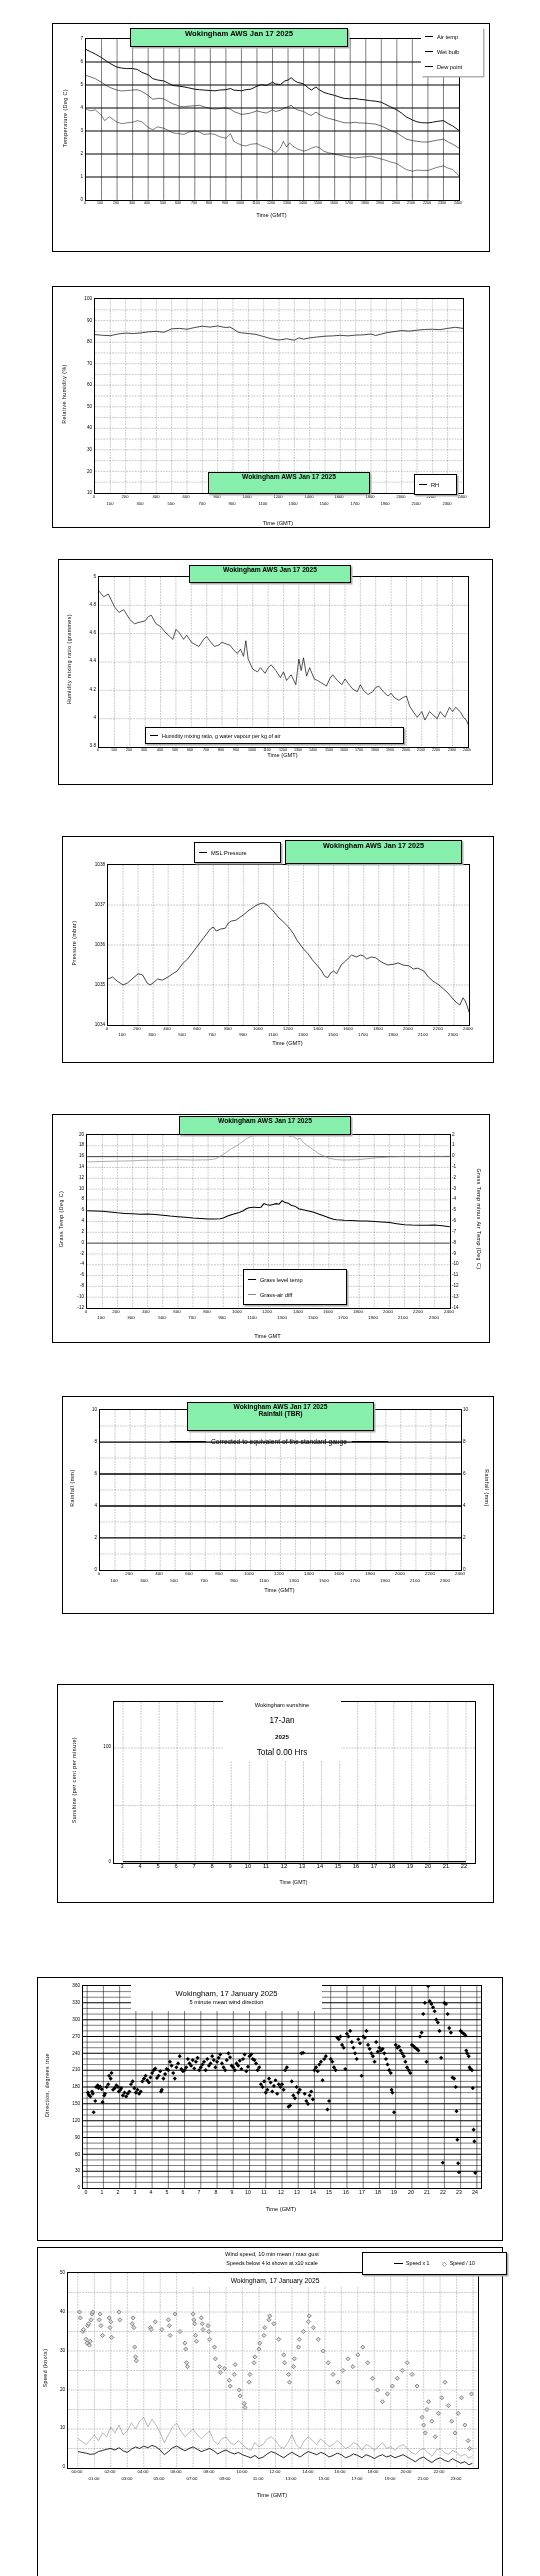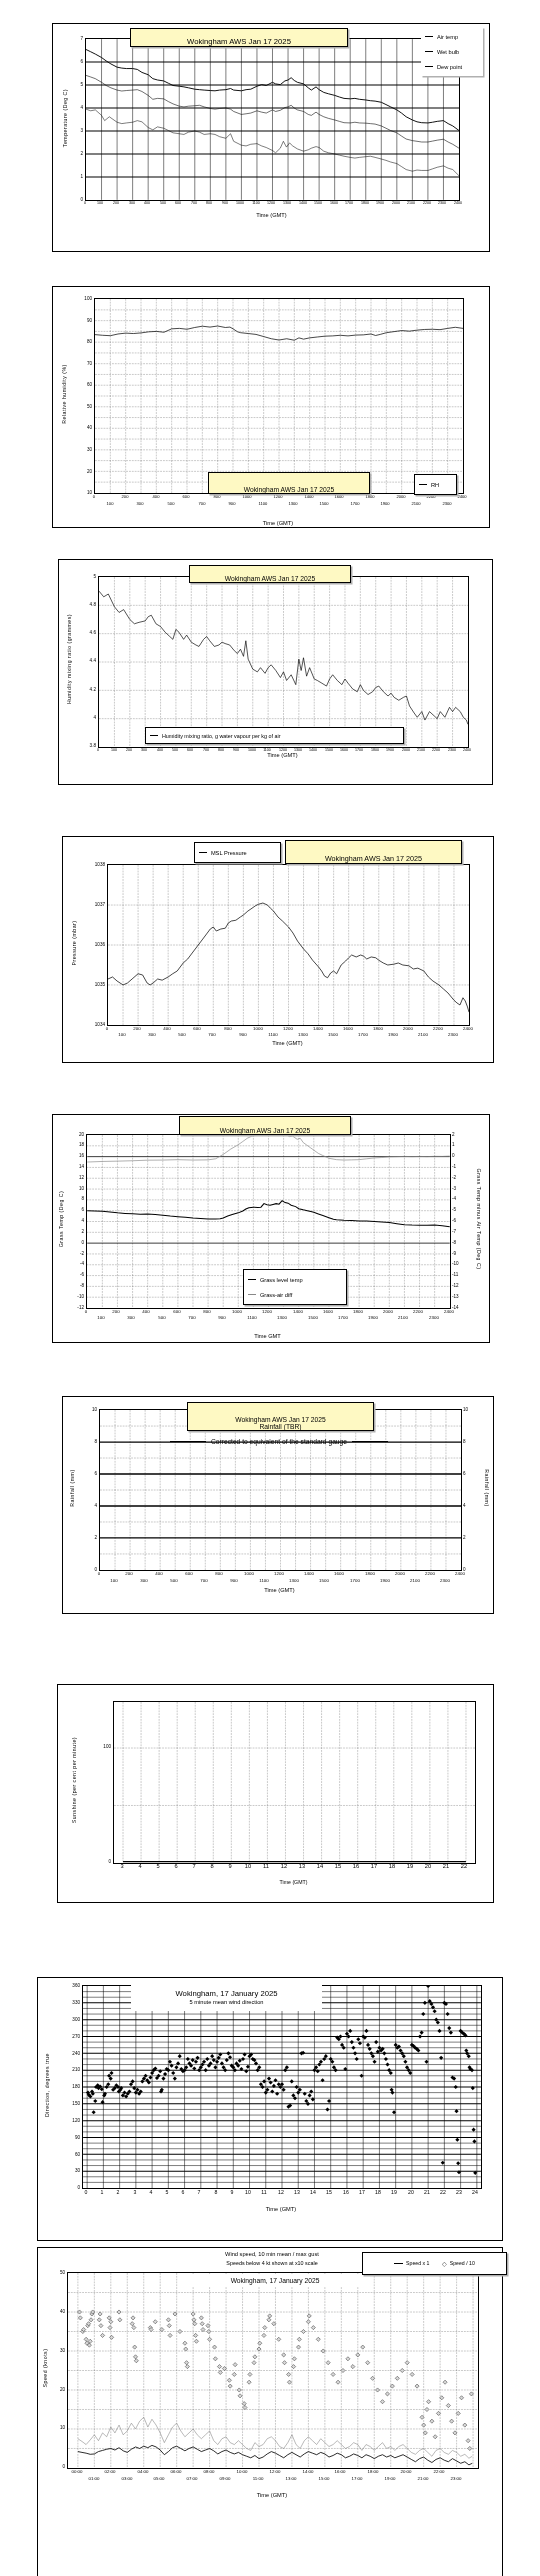--- a/index.html
+++ b/index.html
@@ -4,21 +4,21 @@
 <style>
   html,body{margin:0;padding:0;background:#fff;font-family:"Liberation Sans",sans-serif;color:#000;}
   #page{position:relative;width:541px;height:2620px;background:#fff;overflow:hidden;}
   .panel{position:absolute;border:0.5px solid #000;background:#fff;box-sizing:border-box;}
   .plot{position:absolute;border:0.5px solid #000;box-sizing:content-box;background:#fff;}
   .plot svg{position:absolute;left:0;top:0;}
   .tick{position:absolute;font-size:4.6px;white-space:nowrap;color:#000;}
   .xtick{transform:translate(-50%,0);}
   .ytick{transform:translate(-100%,-50%);}
   .y2tick{transform:translate(0,-50%);}
-  .tbox{position:absolute;background:#fef9c3;border:0.5px solid #000;box-shadow:1.5px 1.5px 0 #b0b0b0;display:flex;flex-direction:column;align-items:center;justify-content:flex-end;text-align:center;z-index:5;}
+  .tbox{position:absolute;background:#86efac;border:0.5px solid #000;box-shadow:1.5px 1.5px 0 #b0b0b0;display:flex;flex-direction:column;align-items:center;justify-content:flex-start;text-align:center;z-index:5;font-weight:bold;}
   .lbox{position:absolute;background:#fff;box-shadow:1.5px 1.5px 0 #b0b0b0;padding:2.1px 4.1px;font-size:5.7px;z-index:5;}
   .lbox.bordered{border:0.5px solid #000;}
   .lrow{display:flex;align-items:center;height:15px;}
   .lrow.small{height:11.3px;}
   .lsym{display:inline-block;width:8.2px;border-top:0.5px solid #000;margin-right:3.6px;flex:none;}
   .lsym.w2{border-top-width:1.5px;}
   .lsym.gray{border-color:#888;}
   .ldiam{color:#444;font-size:6.2px;margin-right:3.1px;}
   .ylab,.y2lab{position:absolute;width:103px;text-align:center;font-size:5.2px;letter-spacing:0.5px;white-space:nowrap;z-index:2;}
   .ylab{transform:rotate(-90deg);}
@@ -682,20 +682,26 @@
           <line x1="542.5" y1="0" x2="542.5" y2="312" stroke="#333" stroke-width="1" stroke-dasharray="1 2"></line>
           <line x1="577.5" y1="0" x2="577.5" y2="312" stroke="#333" stroke-width="1" stroke-dasharray="1 2"></line>
           <line x1="612.5" y1="0" x2="612.5" y2="312" stroke="#333" stroke-width="1" stroke-dasharray="1 2"></line>
           <line x1="647.5" y1="0" x2="647.5" y2="312" stroke="#333" stroke-width="1" stroke-dasharray="1 2"></line>
           <line x1="682.5" y1="0" x2="682.5" y2="312" stroke="#333" stroke-width="1" stroke-dasharray="1 2"></line>
           <line x1="0" y1="200.57142857142856" x2="700" y2="200.57142857142856" stroke="#333" stroke-width="1" stroke-dasharray="1 2"></line>
           <line x1="0" y1="89.14285714285714" x2="700" y2="89.14285714285714" stroke="#333" stroke-width="1" stroke-dasharray="1 2"></line>
           <polyline points="17.5,309.3 682.5,309.3" fill="none" stroke="#000" stroke-width="2.5"></polyline>
         </svg>
       </div>
+    <div class="tblock">
+      <span class="t1">Wokingham sunshine</span>
+      <span class="t2">17-Jan</span>
+      <span class="t3">2025</span>
+      <span class="t4">Total 0.00 Hrs</span>
+    </div>
     <div class="ylab">Sunshine (per cent per minute)</div>
     <div class="xlab">Time (GMT)</div>
   <span class="tick xtick" style="left: 64px; top: 178px;">3</span>
       <span class="tick xtick" style="left: 82px; top: 178px;">4</span>
       <span class="tick xtick" style="left: 100px; top: 178px;">5</span>
       <span class="tick xtick" style="left: 118px; top: 178px;">6</span>
       <span class="tick xtick" style="left: 136px; top: 178px;">7</span>
       <span class="tick xtick" style="left: 154px; top: 178px;">8</span>
       <span class="tick xtick" style="left: 172px; top: 178px;">9</span>
       <span class="tick xtick" style="left: 190px; top: 178px;">10</span>

